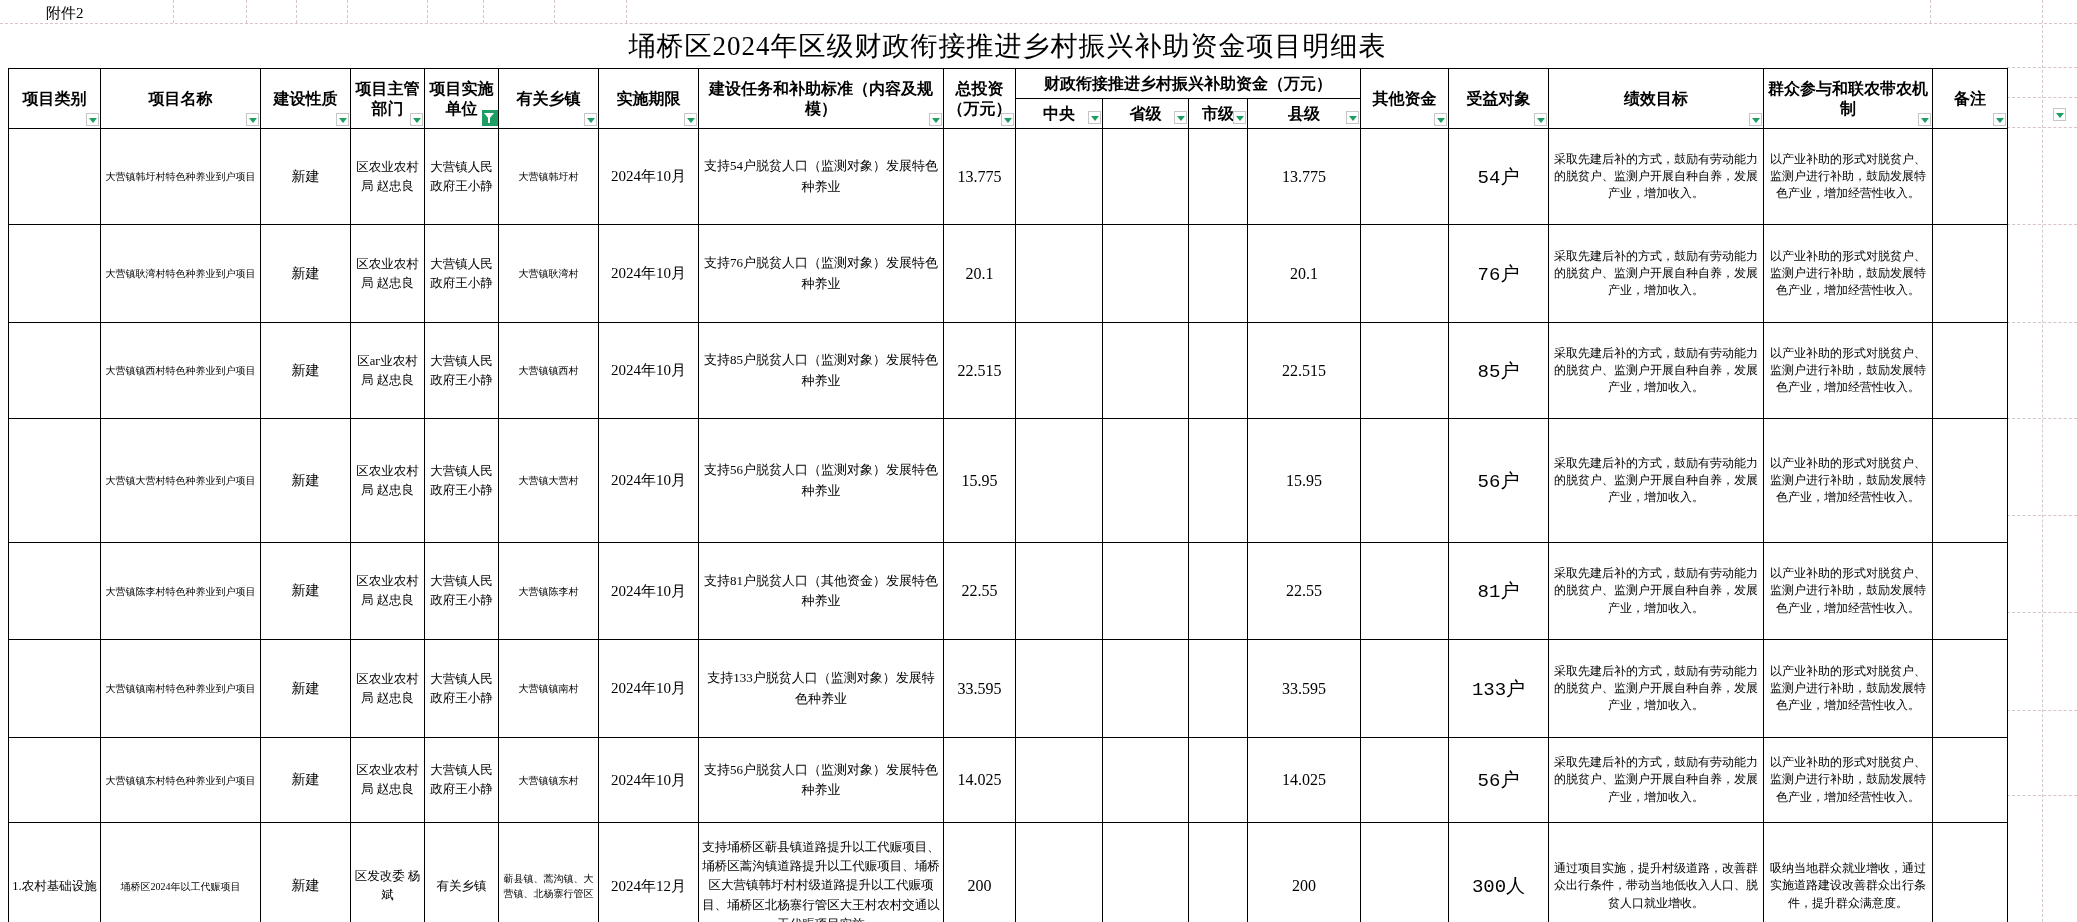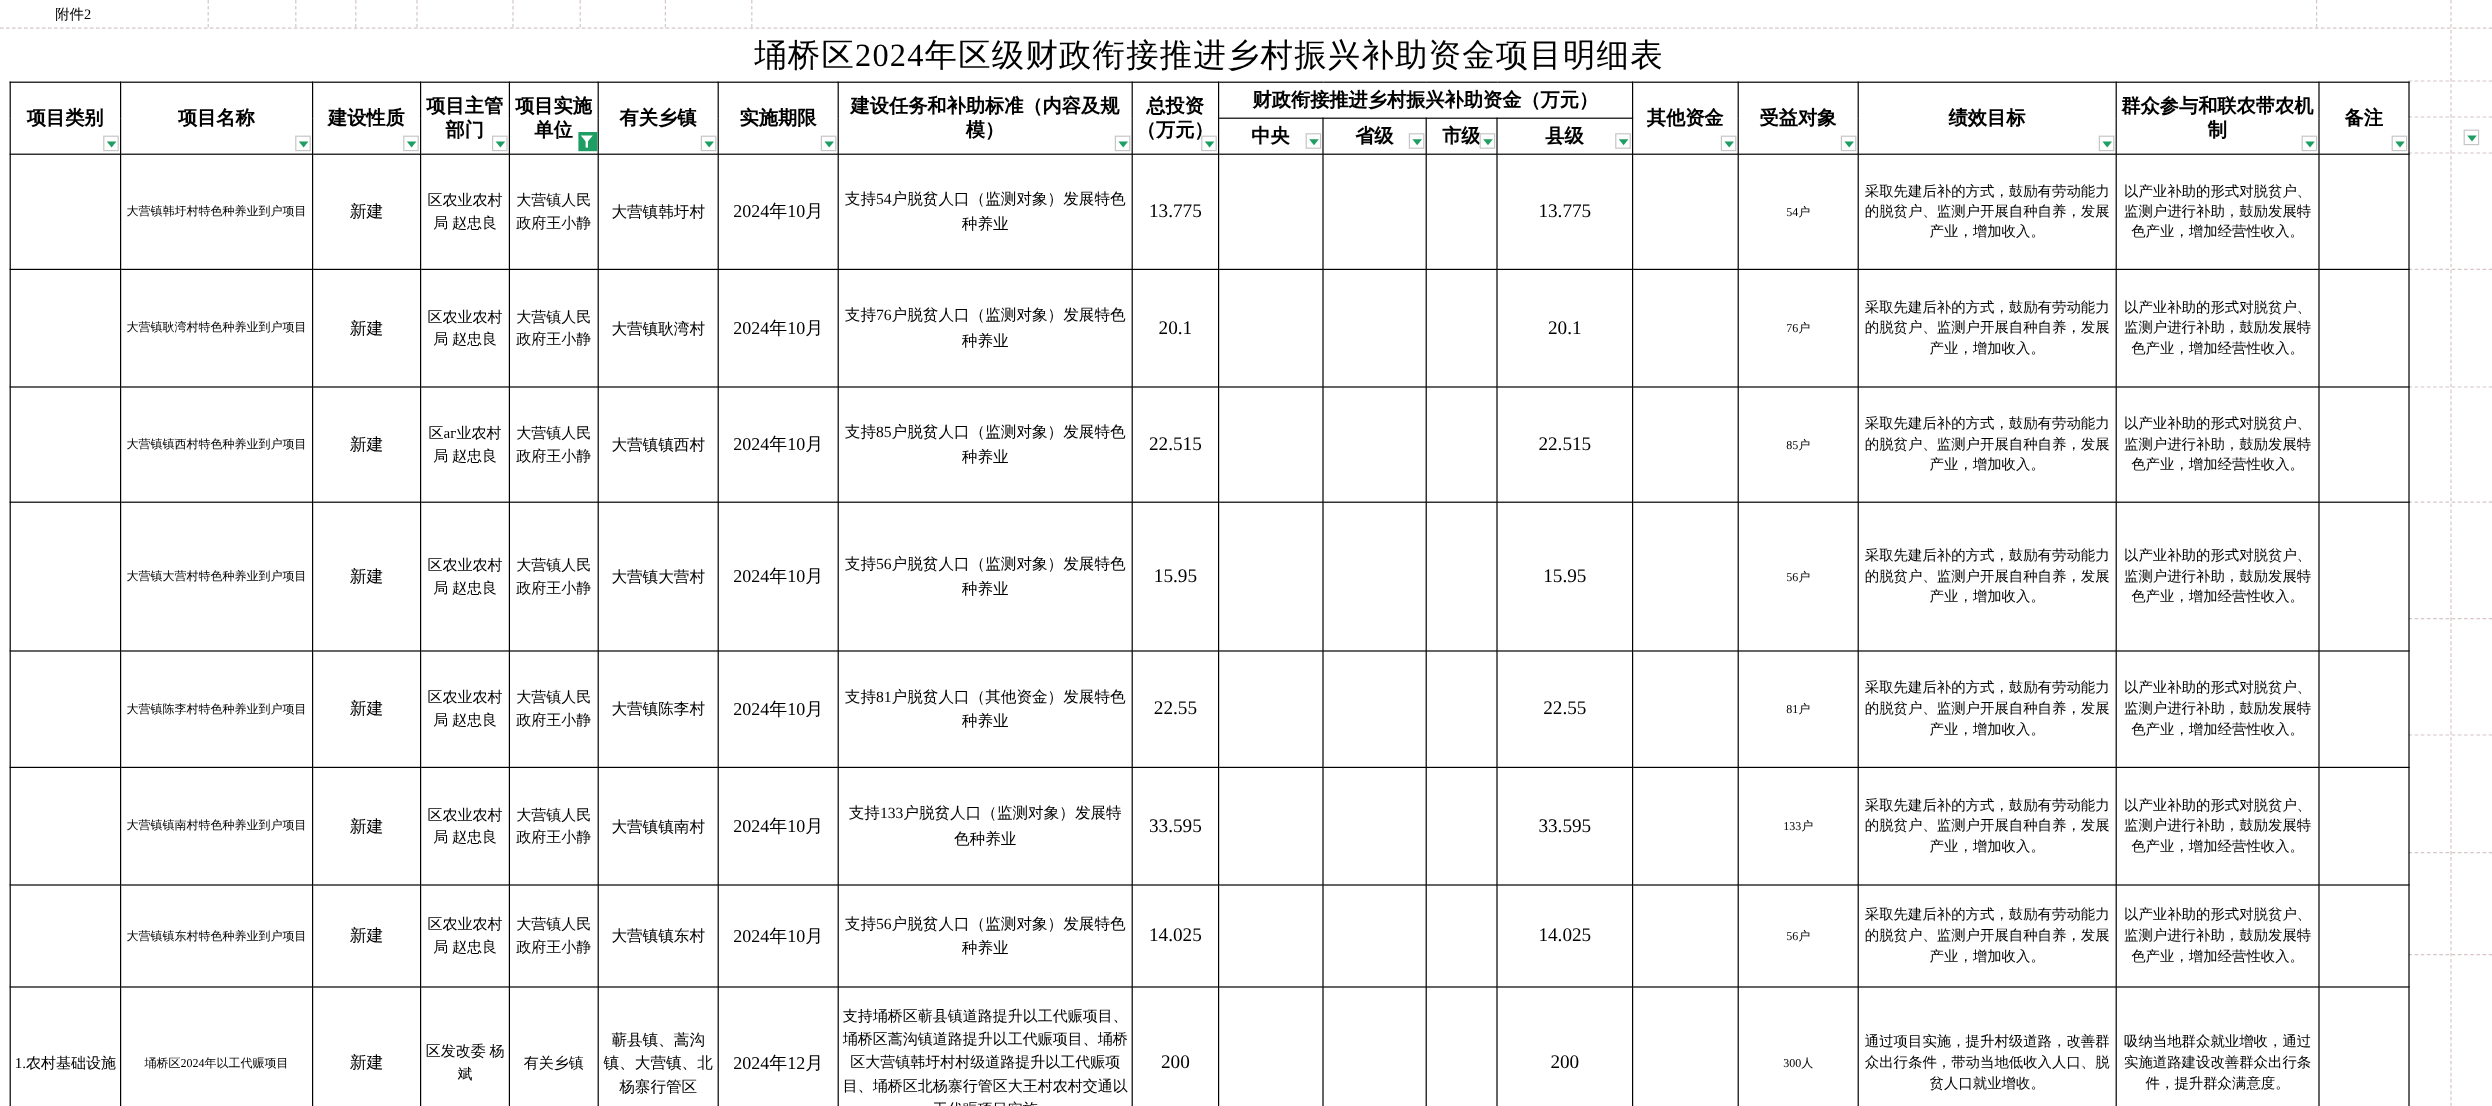--- a/index.html
+++ b/index.html
@@ -1,21 +1,21 @@
 <!DOCTYPE html>
 <html><head>
 <meta charset="utf-8">
 <style>
   * { box-sizing: border-box; }
   html,body { margin:0; padding:0; }
   body {
     width:2077px; height:922px; position:relative; overflow:hidden;
     background:#ffffff; font-family:"Liberation Serif","DejaVu Serif",serif; color:#000;
   }
-  .attach { position:absolute; left:46px; top:4px; font-size:12px; }
+  .attach { position:absolute; left:46px; top:4px; font-size:15px; }
   .gl-v { position:absolute; top:0; height:23px; width:0; border-left:1px dashed #d6c6c6; }
   .gl-h { position:absolute; height:0; border-top:1px dashed #d6c6c6; }
   .gl-vr { position:absolute; width:0; border-left:1px dashed #d6c6c6; }
   .title {
     position:absolute; left:8px; top:24px; width:1999px; height:44px;
     display:flex; align-items:center; justify-content:center;
     font-size:27px; font-weight:normal; letter-spacing:1px;
   }
   table.sheet {
     position:absolute; left:8px; top:68px;
@@ -23,25 +23,25 @@
   }
   .sheet th, .sheet td {
     border:1px solid #000; padding:1px 3px; text-align:center; vertical-align:middle;
     overflow:hidden; position:relative; word-break:break-all;
   }
   .sheet th { font-weight:bold; font-size:16px; line-height:1.25; }
   td.cat { font-size:12.5px; line-height:1.45; }
   td.nm  { font-size:10px;   line-height:1.5; }
   td.nt  { font-size:14px; }
   td.dp, td.un { font-size:12.5px; line-height:1.5; }
-  td.lc  { font-size:13px; line-height:1.5; }
+  td.lc  { font-size:10px; line-height:1.5; }
   td.pd  { font-size:15px; }
   td.tk  { font-size:13px; line-height:1.55; }
   td.num { font-size:16px; font-family:"Liberation Serif","DejaVu Serif",serif; }
-  td.bn  { font-size:10px; }
+  td.bn  { font-size:19px;font-family:Liberation Mono, monospace; }
   td.pf  { font-size:12px; line-height:1.42; padding:1px 2px; }
   
   .fa {
     position:absolute; right:1px; bottom:2px; width:13px; height:13px;
     background:#fff; border:1px solid #c6c6c6; display:inline-block;
   }
   .fa::after {
     content:""; position:absolute; left:2px; top:4px; width:0; height:0;
     border-left:4px solid transparent; border-right:4px solid transparent;
     border-top:5px solid #1e9e62;

